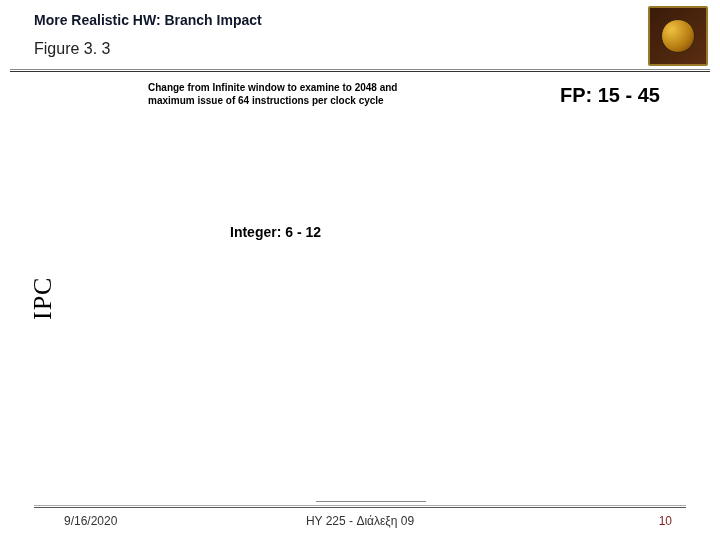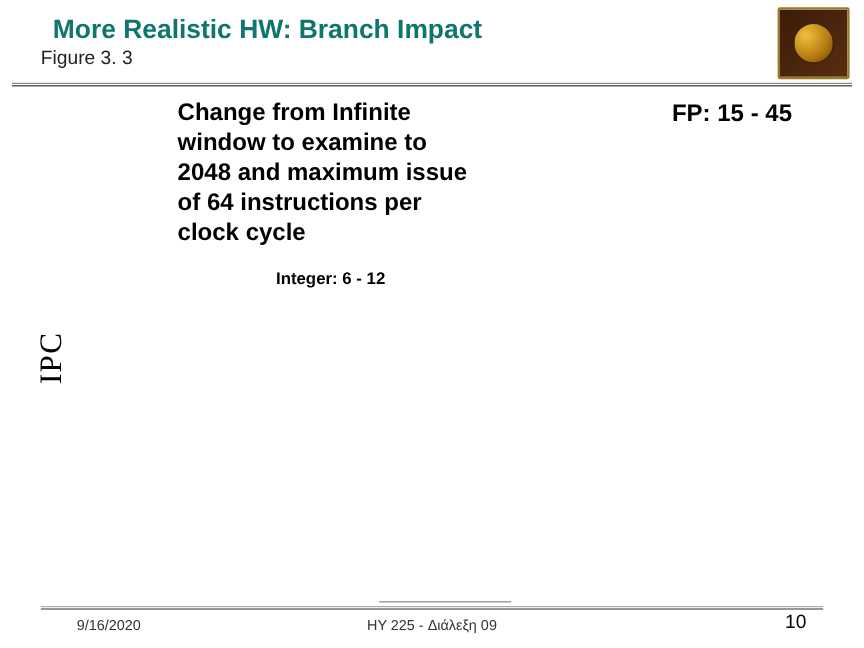--- a/index.html
+++ b/index.html
@@ -1,31 +1,31 @@
 <!DOCTYPE html>
 <html><head>
 <meta charset="utf-8">
 <style>
   * { box-sizing: border-box; margin: 0; padding: 0; }
   html, body { width: 720px; height: 540px; background: #fff; font-family: Verdana, Geneva, sans-serif; position: relative; overflow: hidden; }
-  .title { position: absolute; top: 12px; left: 44px; font-weight: 700; font-size: 22px; color: #0f766e; }
+  .title { position: absolute; top: 12px; left: 34px; font-weight: 700; font-size: 14px; color: #0f172a; }
   .fig-label { position: absolute; top: 40px; left: 34px; font-size: 16px; color: #222; }
   .logo { position: absolute; top: 6px; right: 12px; width: 60px; height: 60px; border: 2px solid #9a7a2a; background: linear-gradient(135deg, #3a1b0a, #5a2e10); border-radius: 2px; display: flex; align-items: center; justify-content: center; }
   .logo-inner { width: 34px; height: 34px; border-radius: 50%; background: radial-gradient(circle at 30% 30%, #f0c040, #b47a10 60%, #6a3a08); border: 1px solid #3a2308; }
   .hr-top { position: absolute; top: 69px; left: 10px; right: 10px; height: 1px; background: #888; }
   .hr-top2 { position: absolute; top: 71px; left: 10px; right: 10px; height: 1px; background: #333; }
-  .change-note { position: absolute; top: 82px; left: 148px; width: 250px; font-weight: 700; font-size: 20px; line-height: 1.25; color: #000; }
+  .change-note { position: absolute; top: 82px; left: 148px; width: 250px; font-weight: 700; font-size: 10px; line-height: 1.25; color: #000; }
   .fp-note { position: absolute; top: 84px; right: 60px; font-weight: 700; font-size: 20px; color: #000; }
   .int-note { position: absolute; top: 224px; left: 230px; font-weight: 700; font-size: 14px; color: #000; }
   .vertical-ipc { position: absolute; top: 320px; left: 28px; transform: rotate(-90deg); transform-origin: left top; font-weight: 400; font-size: 26px; letter-spacing: 1px; color: #000; font-family: Georgia, 'Times New Roman', serif; }
   .footer-line1 { position: absolute; bottom: 34px; left: 34px; right: 34px; height: 1px; background: #aaa; }
   .footer-line2 { position: absolute; bottom: 32px; left: 34px; right: 34px; height: 1px; background: #555; }
   .footer-date { position: absolute; bottom: 12px; left: 64px; font-size: 12px; color: #333; }
   .footer-center { position: absolute; bottom: 12px; left: 0; right: 0; text-align: center; font-size: 12px; color: #333; }
-  .footer-right { position: absolute; bottom: 12px; right: 48px; font-size: 16px; color: #000000; }
+  .footer-right { position: absolute; bottom: 12px; right: 48px; font-size: 12px; color: #7f1d1d; }
   .plot-gap { position: absolute; bottom: 36px; left: 316px; width: 110px; height: 3px; background: #fff; border-top: 1px solid #888; }
 </style>
 </head>
 <body>
 
 <div class="title">More Realistic HW: Branch Impact</div>
 <div class="fig-label">Figure 3. 3</div>
 
 <div class="logo">
   <div class="logo-inner"></div>

